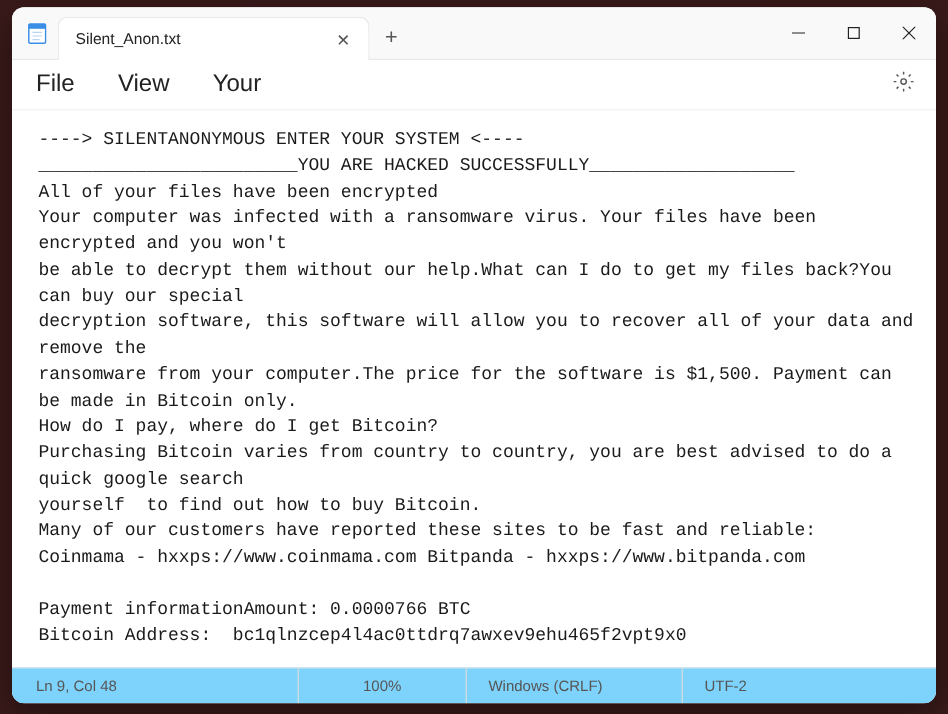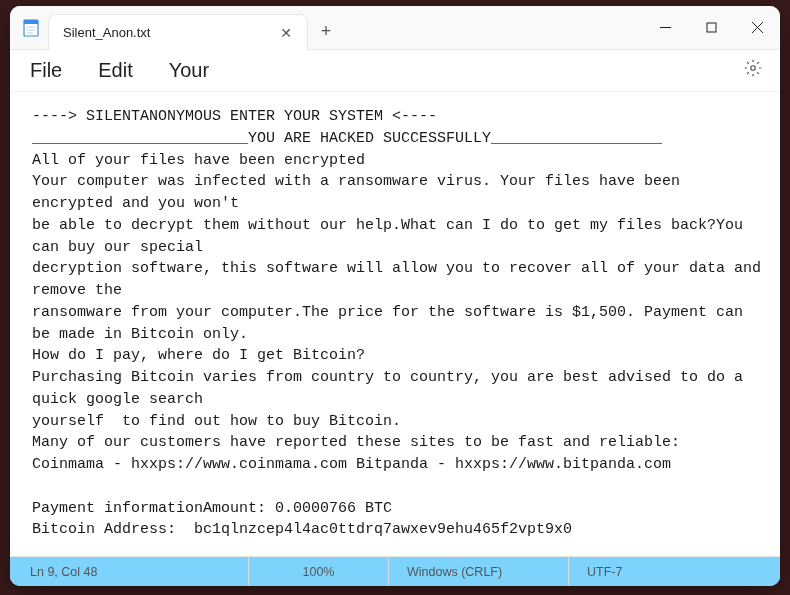--- a/index.html
+++ b/index.html
@@ -175,21 +175,21 @@
         <svg width="11" height="11">
             <line x1="0" y1="0" x2="11" y2="11" stroke="currentColor" stroke-width="1"></line>
             <line x1="11" y1="0" x2="0" y2="11" stroke="currentColor" stroke-width="1"></line>
           </svg>
       </div>
     </div>
   </div>
 
   <div class="menubar">
     <span class="menu-item">File</span>
-    <span class="menu-item">Edit</span>
+    <span class="menu-item">View</span>
     <span class="menu-item">Your</span>
     <div class="menu-spacer"></div>
     <span class="gear">
       <svg width="18" height="18" viewBox="0 0 24 24" fill="none" stroke="currentColor" stroke-width="1.6">
         <circle cx="12" cy="12" r="3"></circle>
         <path d="M12 1v3m0 16v3M4.2 4.2l2.1 2.1m11.4 11.4l2.1 2.1M1 12h3m16 0h3M4.2 19.8l2.1-2.1m11.4-11.4l2.1-2.1"></path>
       </svg>
     </span>
   </div>
 
@@ -206,16 +206,16 @@
 Many of our customers have reported these sites to be fast and reliable:
 Coinmama - hxxps://www.coinmama.com Bitpanda - hxxps://www.bitpanda.com
 
 Payment informationAmount: 0.0000766 BTC
 Bitcoin Address:  bc1qlnzcep4l4ac0ttdrq7awxev9ehu465f2vpt9x0</div>
 
   <div class="statusbar">
     <div class="status-cell first">Ln 9, Col 48</div>
     <div class="status-cell zoom">100%</div>
     <div class="status-cell eol">Windows (CRLF)</div>
-    <div class="status-cell enc">UTF-7</div>
+    <div class="status-cell enc">UTF-2</div>
   </div>
 
 </div>
 
 </body></html>

